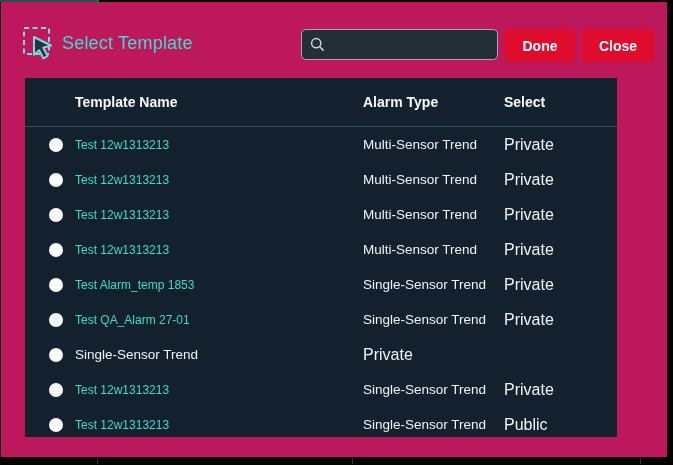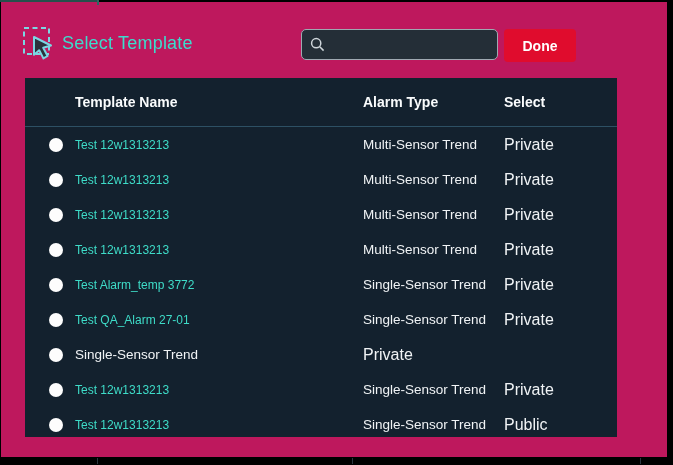--- a/index.html
+++ b/index.html
@@ -38,21 +38,21 @@
   .search input {
     flex:1 1 auto; min-width:0; margin-left:7px;
     background:transparent; border:none; outline:none;
     color:#eef2f4; font-size:13px;
   }
   .btn {
     position:absolute; top:29px; height:33px; width:72px;
     background:#e00c2d; color:#fff; border:none; border-radius:4px;
     font-size:14px; font-weight:700; cursor:pointer; z-index:2;
   }
-  .btn-done  { left:504px; }
+  .btn-done  { left:504px;border-radius:6px; }
   .btn-close { left:582px; }
 
   
   .table {
     position:absolute; left:25px; top:78px; width:592px; height:359px;
     background:#13212e; overflow:hidden; z-index:1;
   }
   .thead {
     display:grid; grid-template-columns:50px 288px 141px 1fr;
     align-items:center; height:49px;
@@ -97,20 +97,21 @@
 
   <div class="search">
     <svg width="15" height="15" viewBox="0 0 15 15">
       <circle cx="6.2" cy="6.2" r="4.6" fill="none" stroke="#cfd6db" stroke-width="1.5"></circle>
       <line x1="9.8" y1="9.8" x2="13.6" y2="13.6" stroke="#cfd6db" stroke-width="1.5"></line>
     </svg>
     <input type="text" placeholder="" style="">
   </div>
 
   <button class="btn btn-done">Done</button>
+  <button class="btn btn-close">Close</button>
 
   <div class="table">
     <div class="thead">
       <div></div>
       <div>Template Name</div>
       <div>Alarm Type</div>
       <div>Select</div>
     </div>
     <div class="tbody" id="tbody">
   <div class="row">
@@ -146,21 +147,21 @@
     </div>
     <div class="cell-name">Test 12w1313213</div>
     <div class="cell-type">Multi-Sensor Trend</div>
     <div class="cell-access">Private</div>
   </div>
 
   <div class="row">
     <div class="radio-cell">
       <span class="radio"></span>
     </div>
-    <div class="cell-name">Test Alarm_temp 3772</div>
+    <div class="cell-name">Test Alarm_temp 1853</div>
     <div class="cell-type">Single-Sensor Trend</div>
     <div class="cell-access">Private</div>
   </div>
 
   <div class="row">
     <div class="radio-cell">
       <span class="radio"></span>
     </div>
     <div class="cell-name">Test QA_Alarm 27-01</div>
     <div class="cell-type">Single-Sensor Trend</div>

